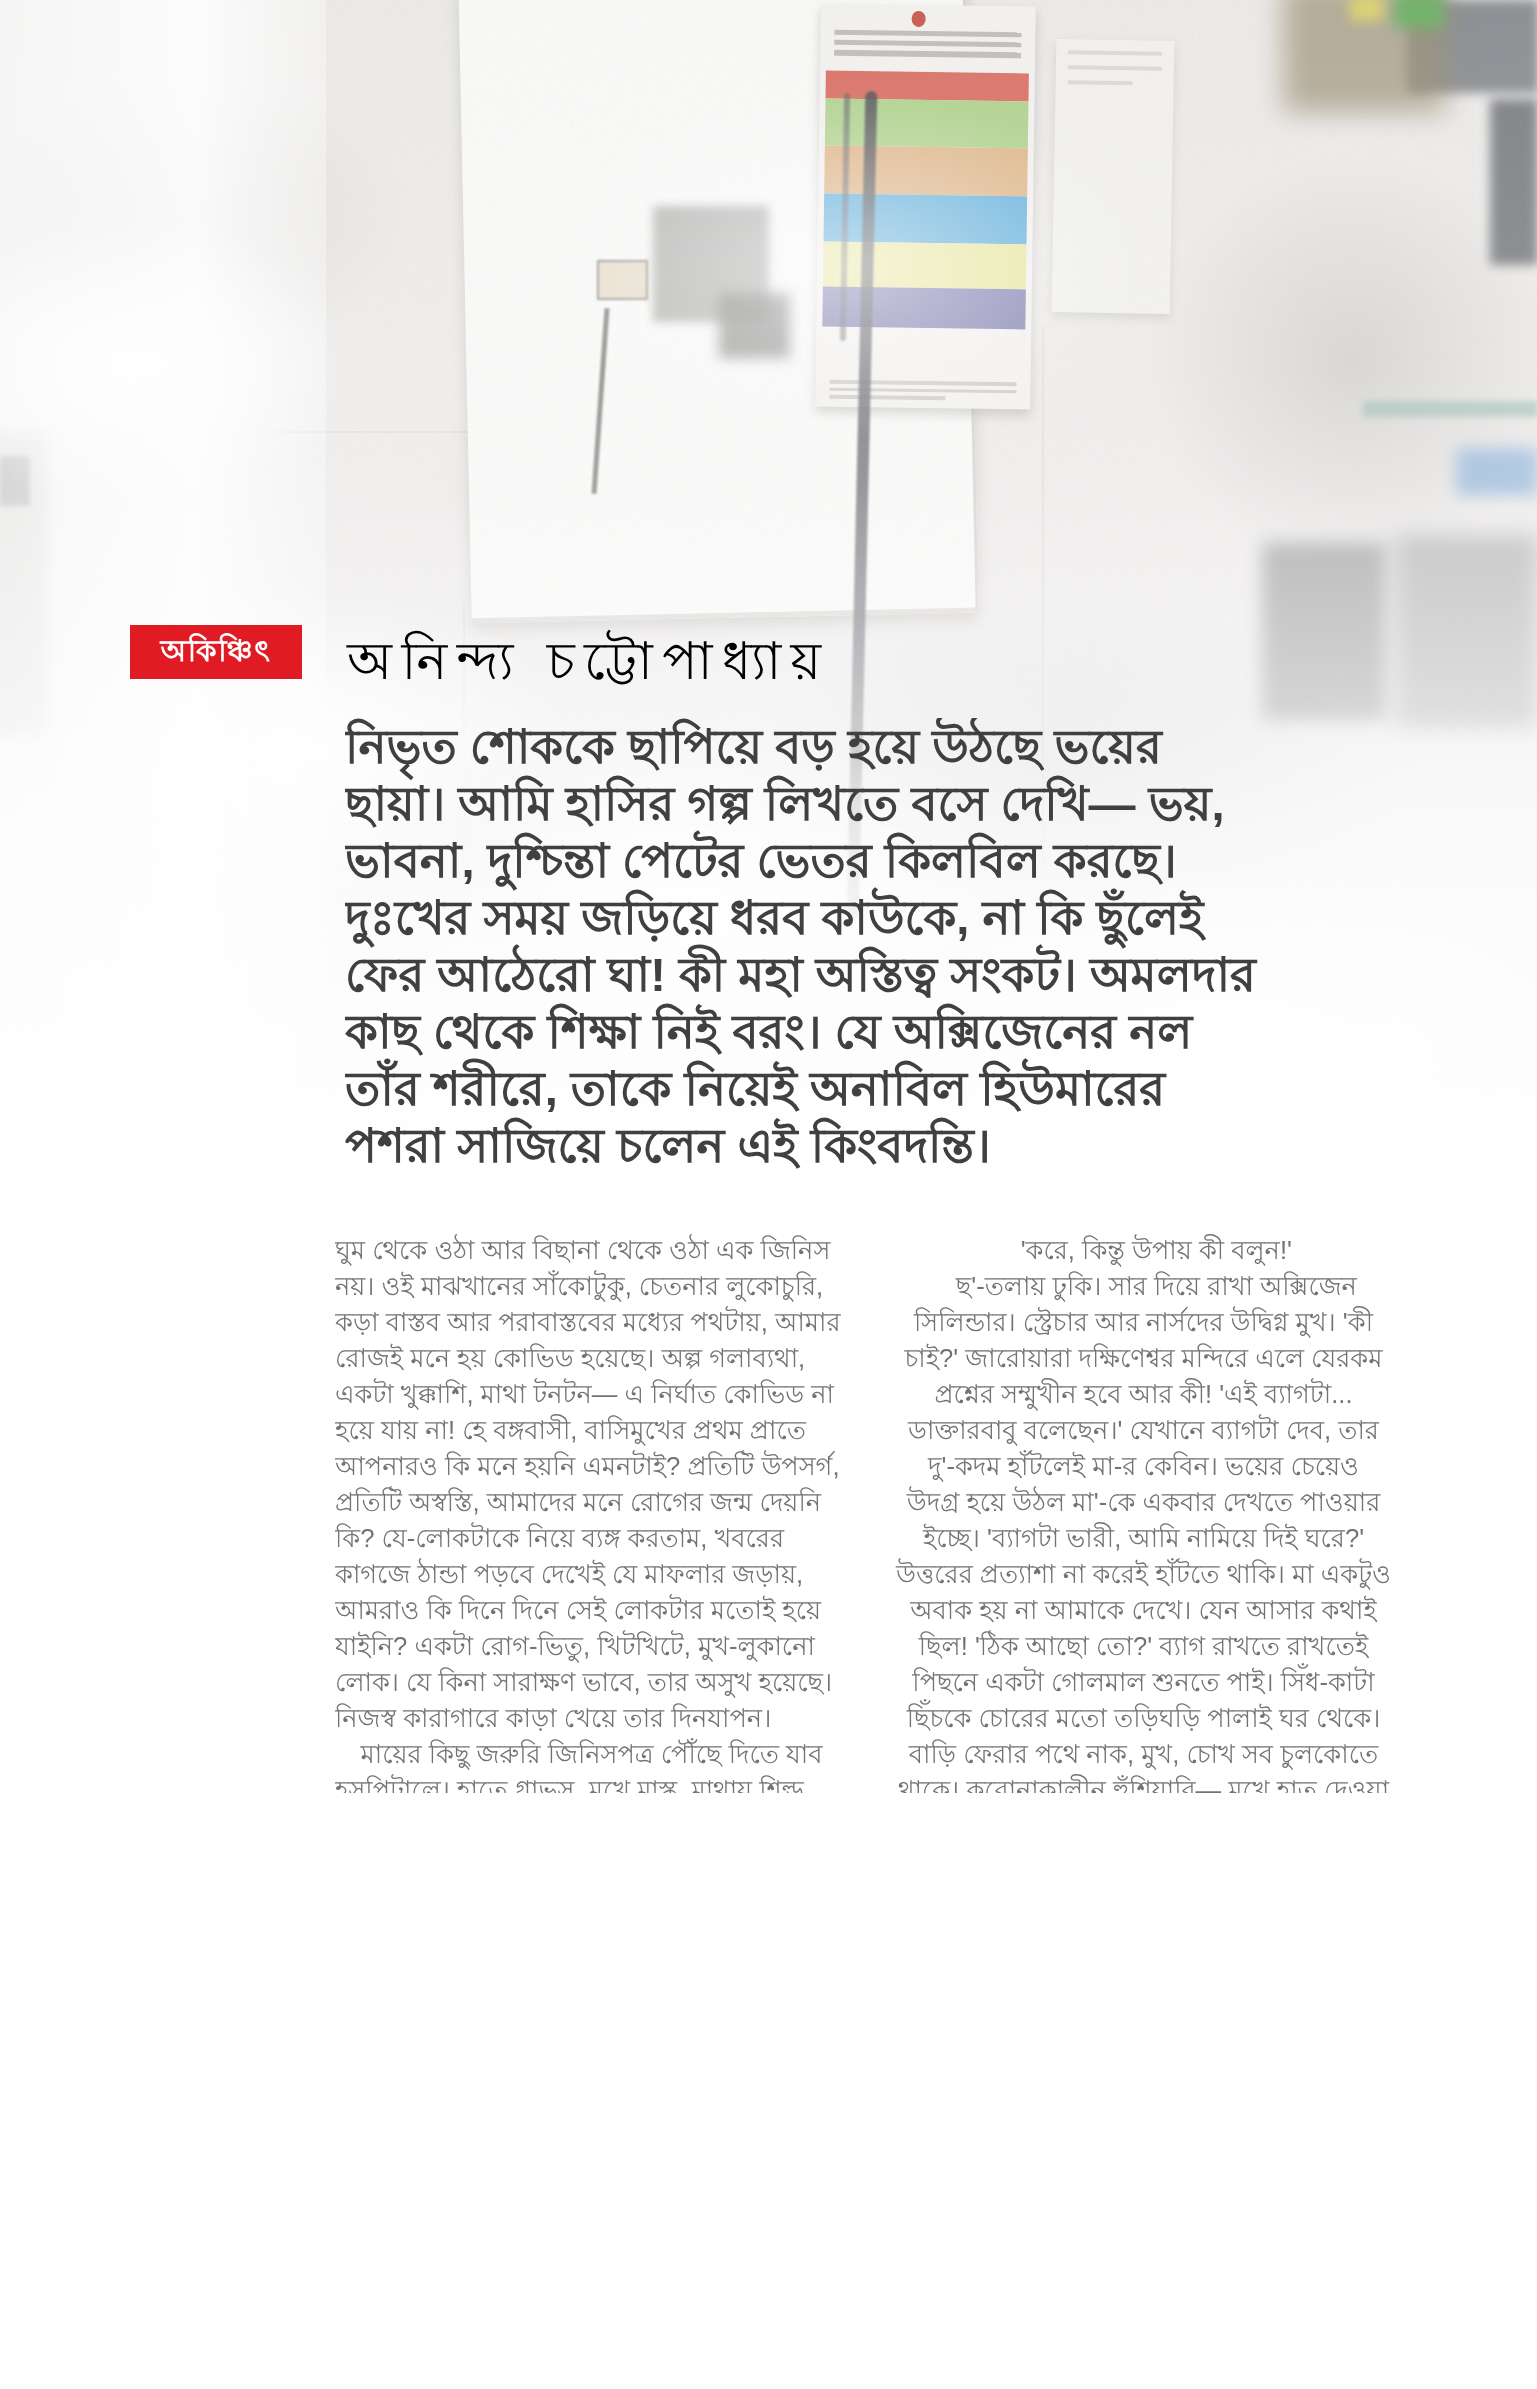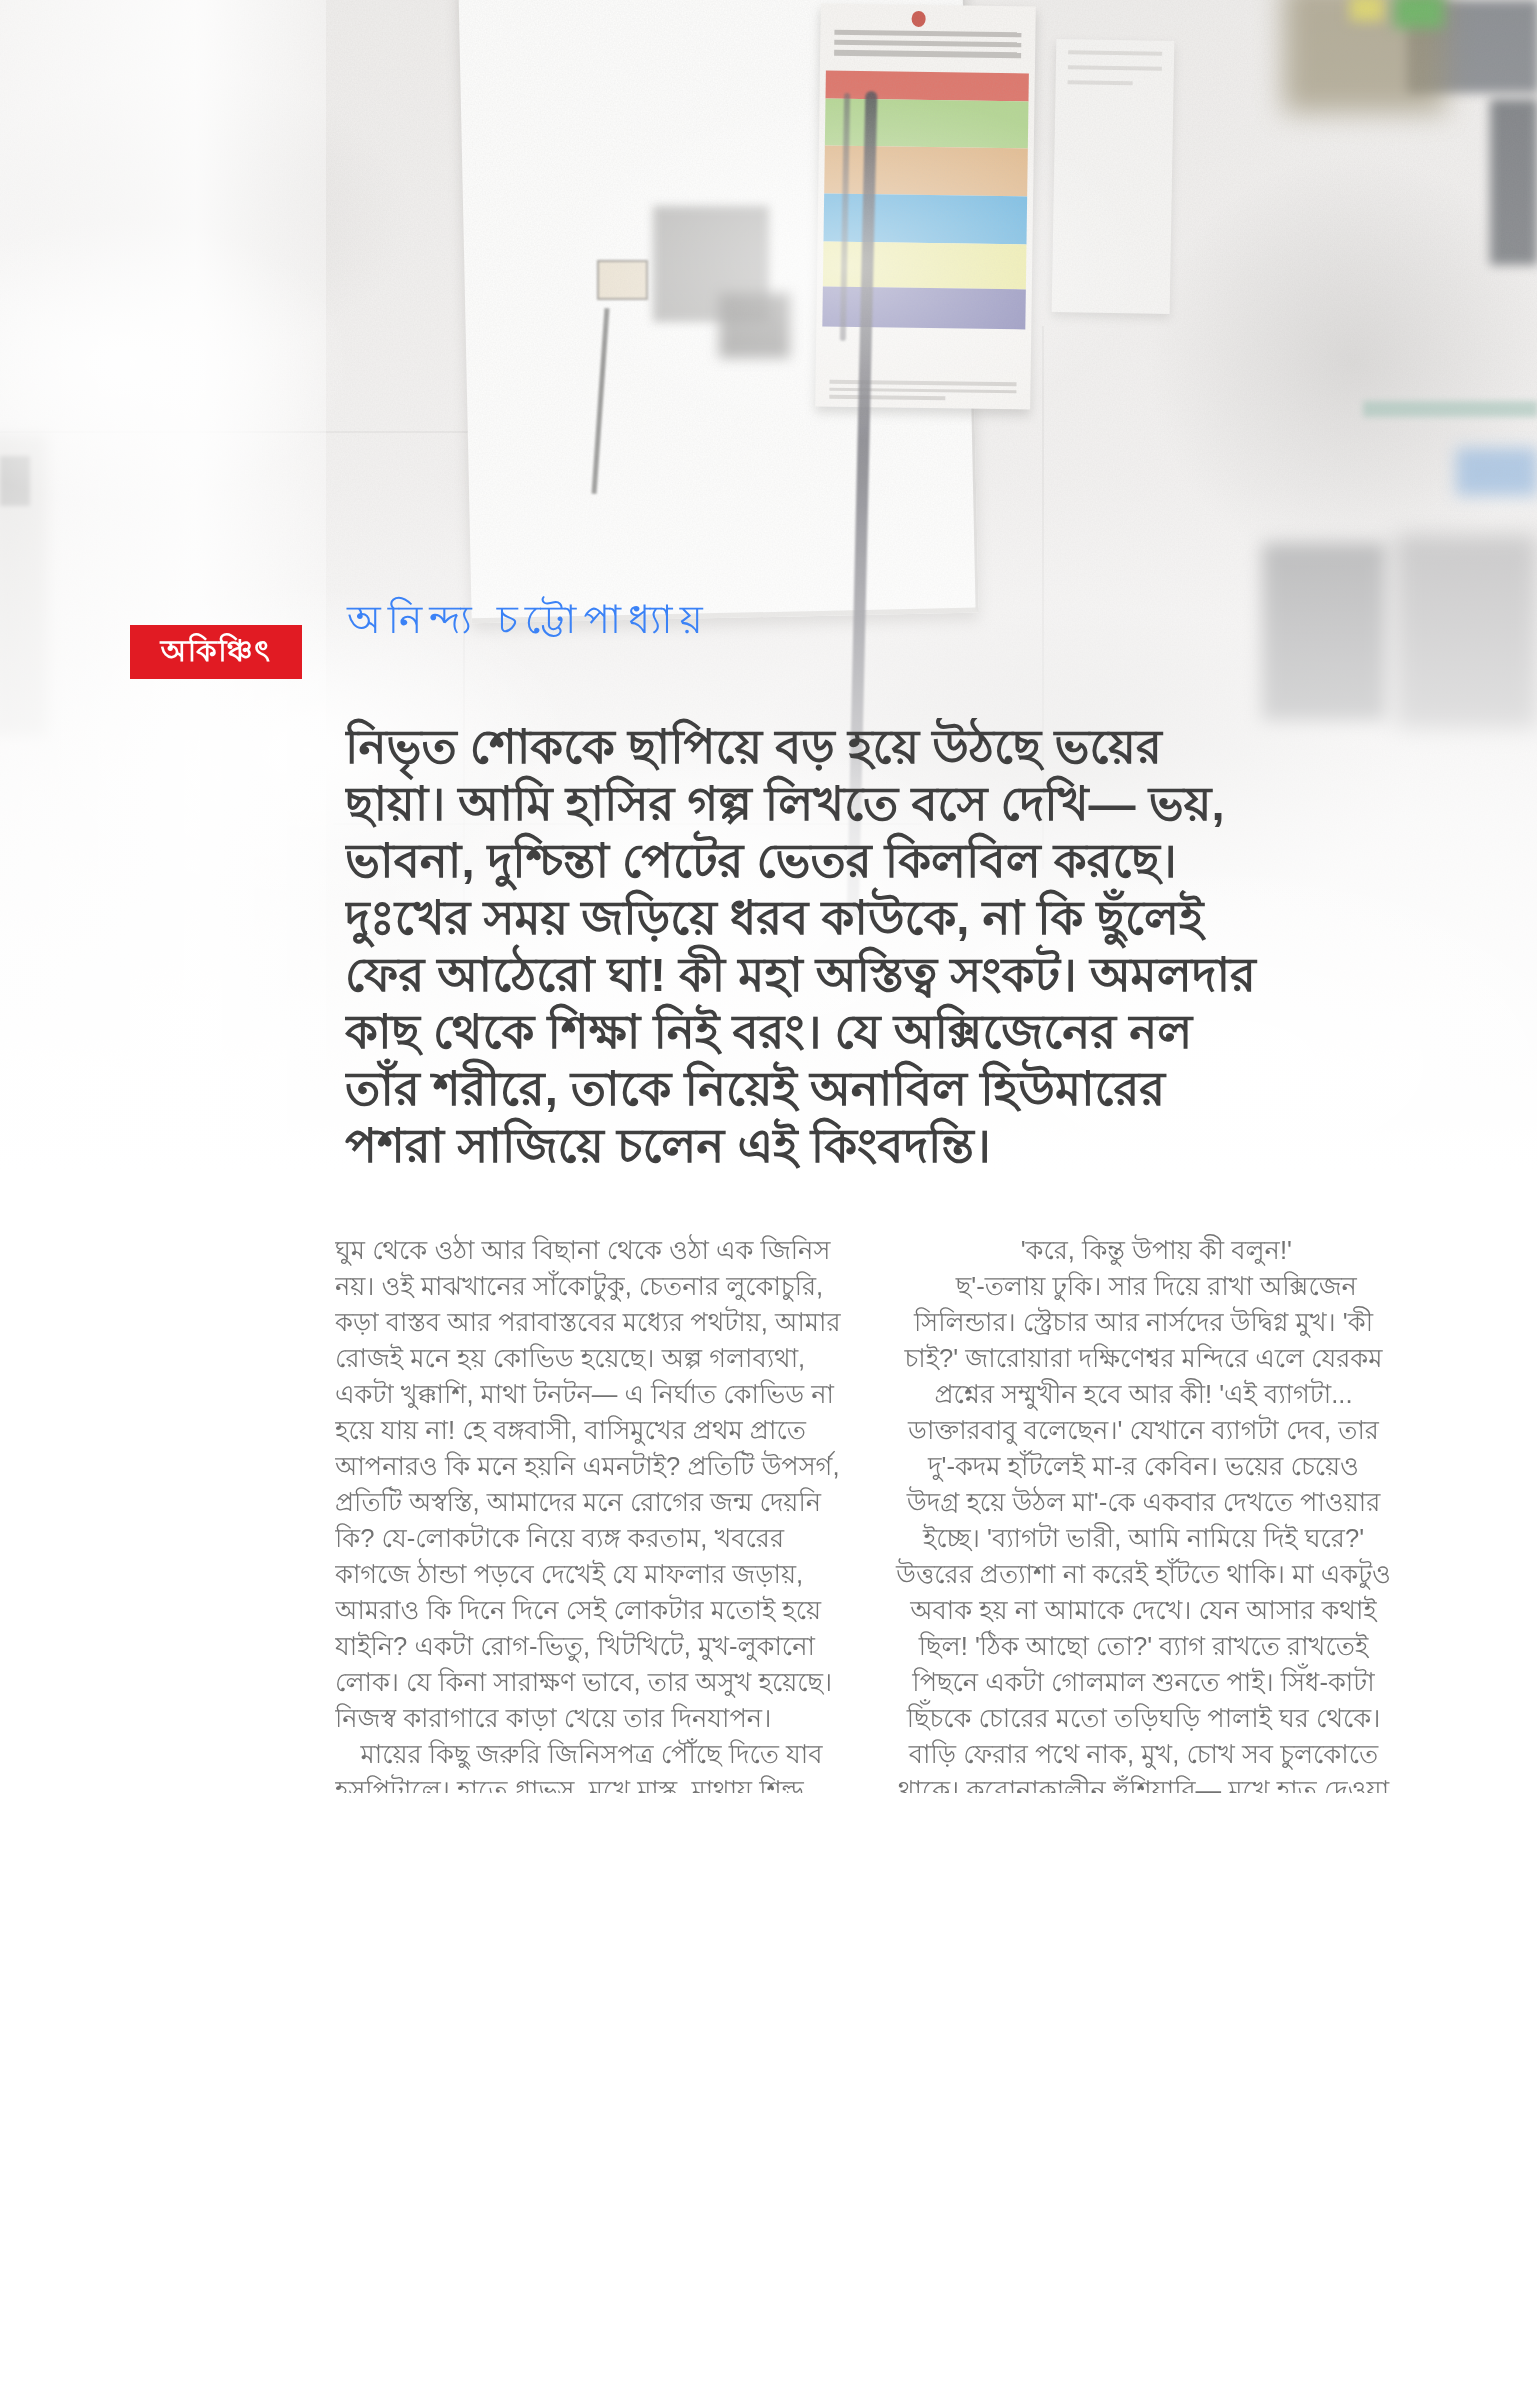--- a/index.html
+++ b/index.html
@@ -60,22 +60,22 @@
       radial-gradient(403px 233px at 55% 22%, rgba(255,255,255,.55), rgba(255,255,255,0) 75%),
       radial-gradient(543px 279px at 80% 88%, rgba(255,255,255,.95), rgba(255,255,255,0) 75%),
       linear-gradient(180deg, rgba(255,255,255,.14) 0%, rgba(255,255,255,.30) 40%,
         rgba(255,255,255,.75) 68%, #ffffff 97%);}
   .fade-left{position:absolute;left:0;top:0;width:326px;height:1209px;
     background:linear-gradient(90deg, rgba(255,255,255,.55), rgba(255,255,255,.85) 60%, rgba(255,255,255,.35));}
   
   .kicker{position:absolute;left:130px;top:625px;width:172px;height:54px;
     display:flex;align-items:center;justify-content:center;
     color:#fff;font-size:29.5px;font-weight:700;letter-spacing:1.6px;}
-  .byline{position:absolute;left:347px;top:589px;width:853px;
-    font-size:39px;font-weight:400;letter-spacing:.18em;color:#3b82f6;white-space:nowrap;}
+  .byline{position:absolute;left:347px;top:621px;width:853px;
+    font-size:52px;font-weight:400;letter-spacing:.18em;color:#000000;white-space:nowrap;}
   .intro{position:absolute;left:345px;top:718px;width:969px;
     font-size:47px;line-height:57px;font-weight:700;color:#404040;
     white-space:pre-line;overflow:hidden;}
   .col{position:absolute;top:1232px;width:513px;
     font-size:25.6px;line-height:36px;color:#737373;
     white-space:pre-line;overflow:hidden;}
   .col.left{left:335px;}
   .col.right{left:887px;text-align:center;}
   .footer{position:absolute;left:128px;top:2246px;font-size:23px;color:#1c1c1c;letter-spacing:0.8px;}
 </style>

